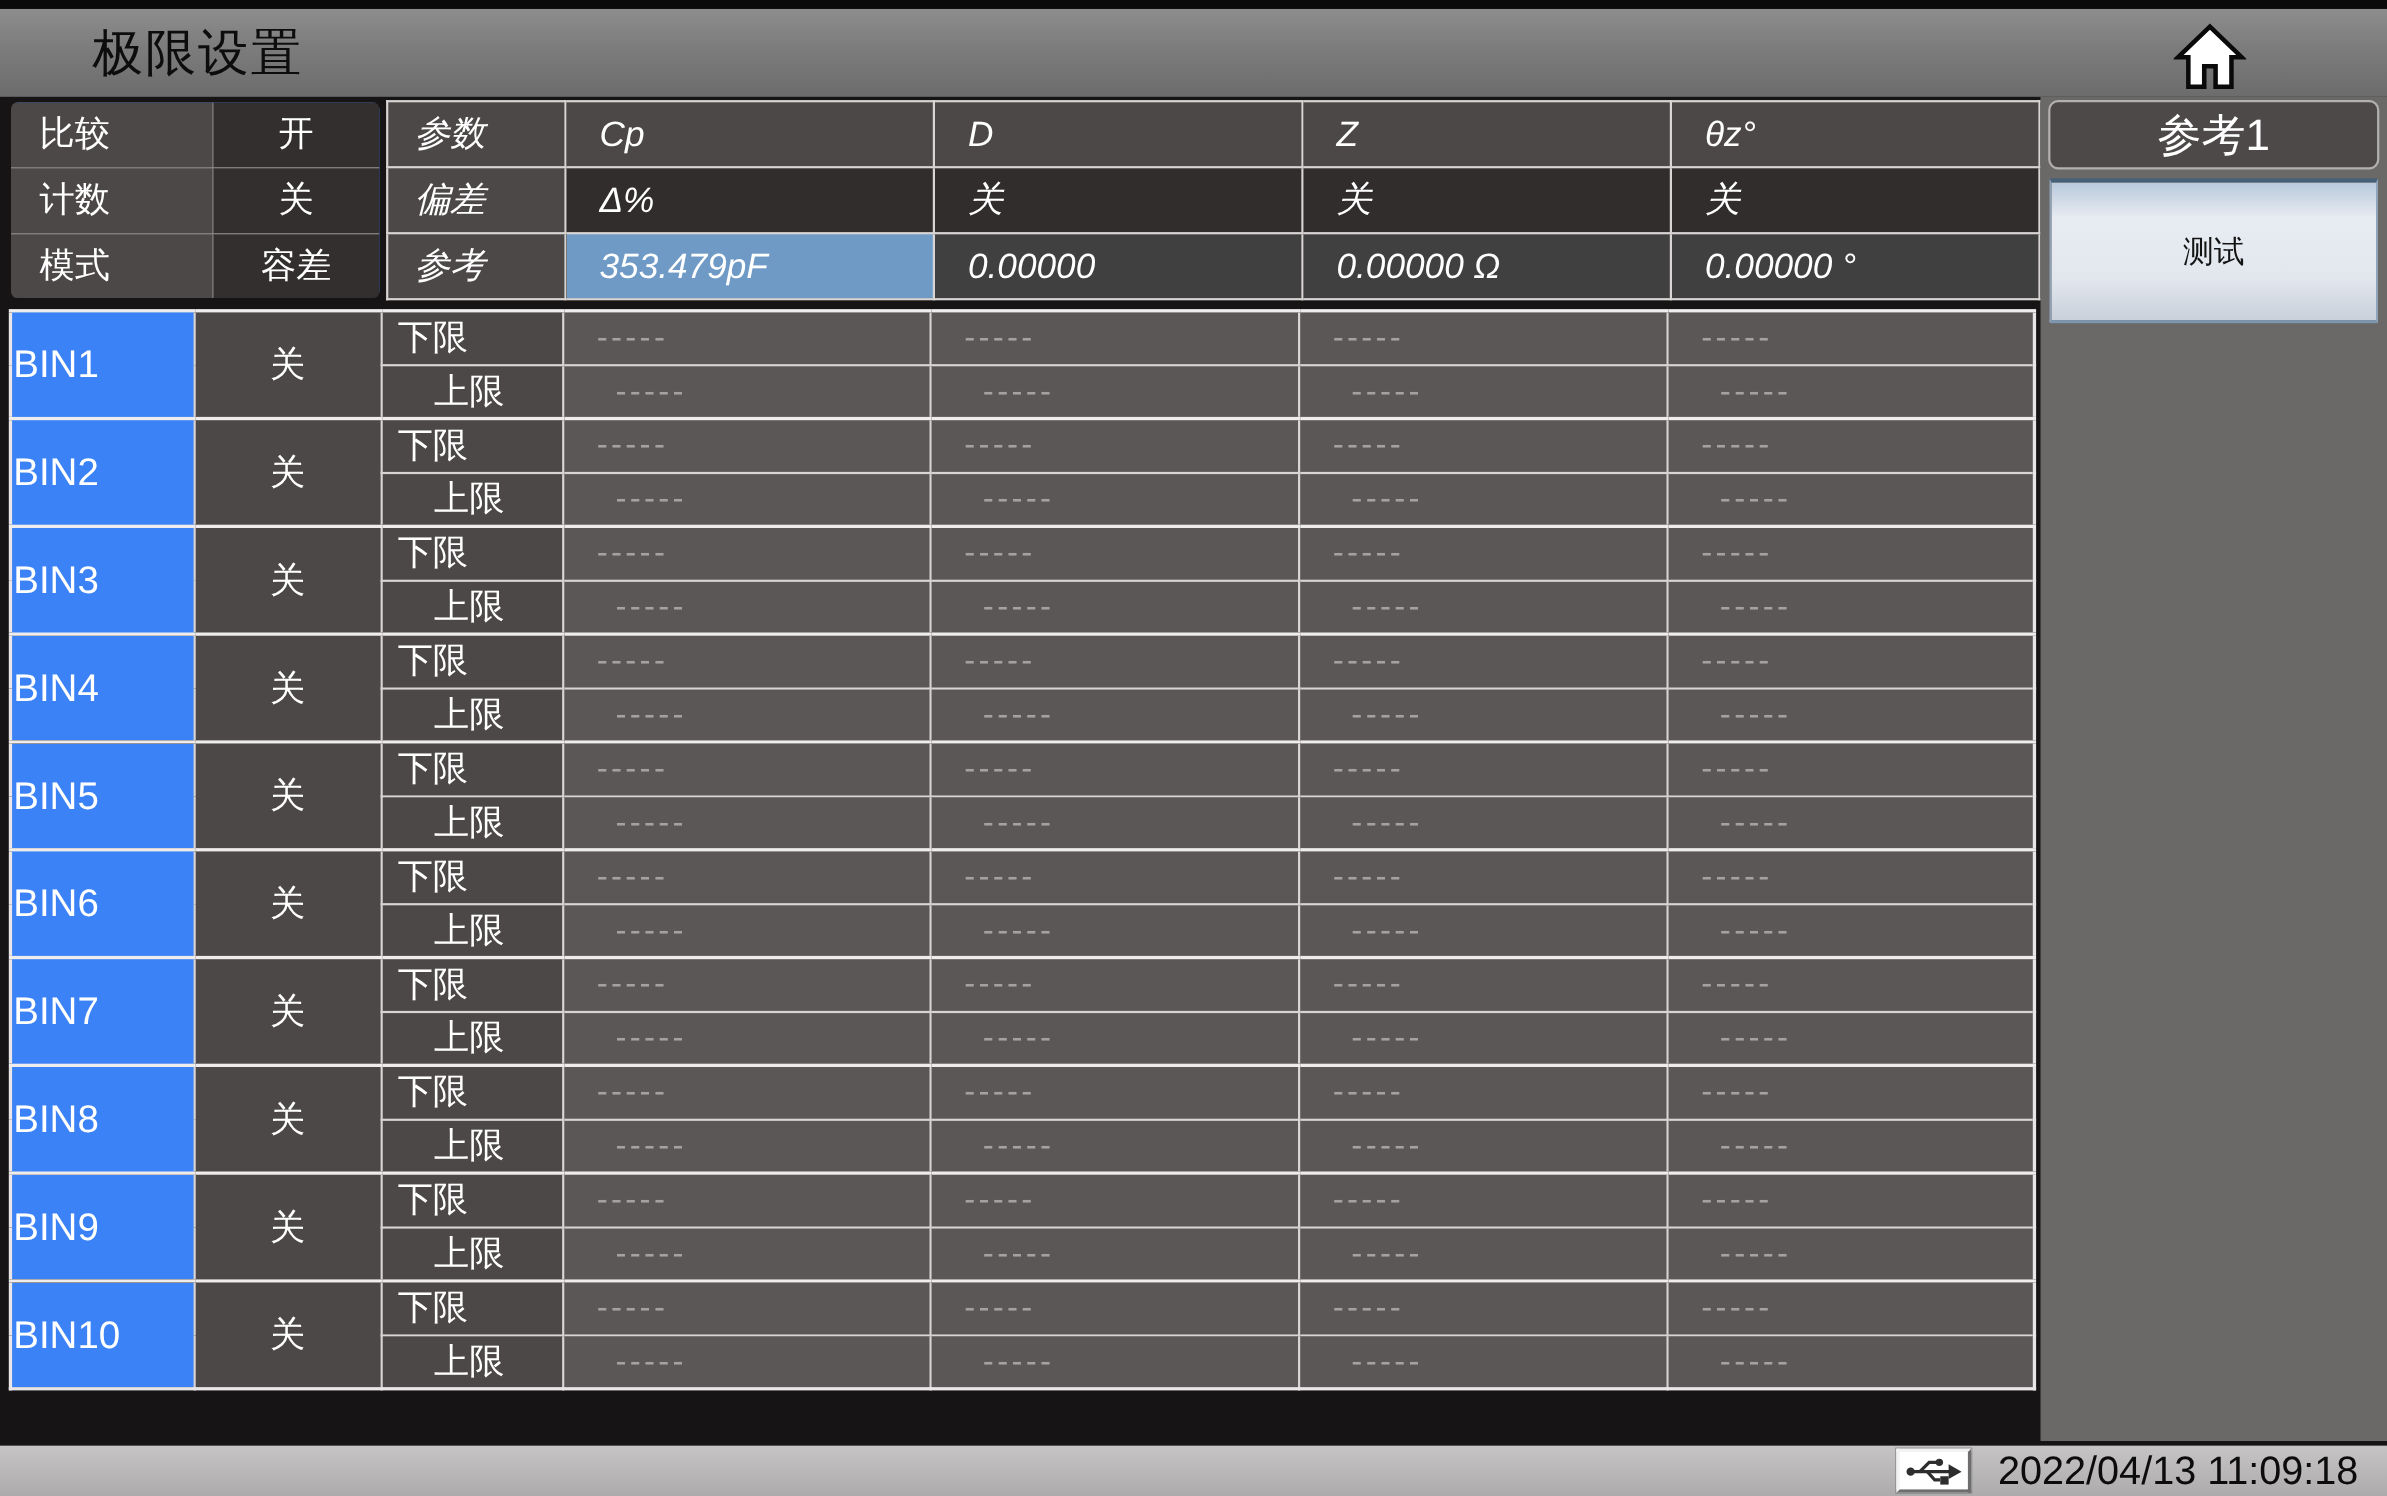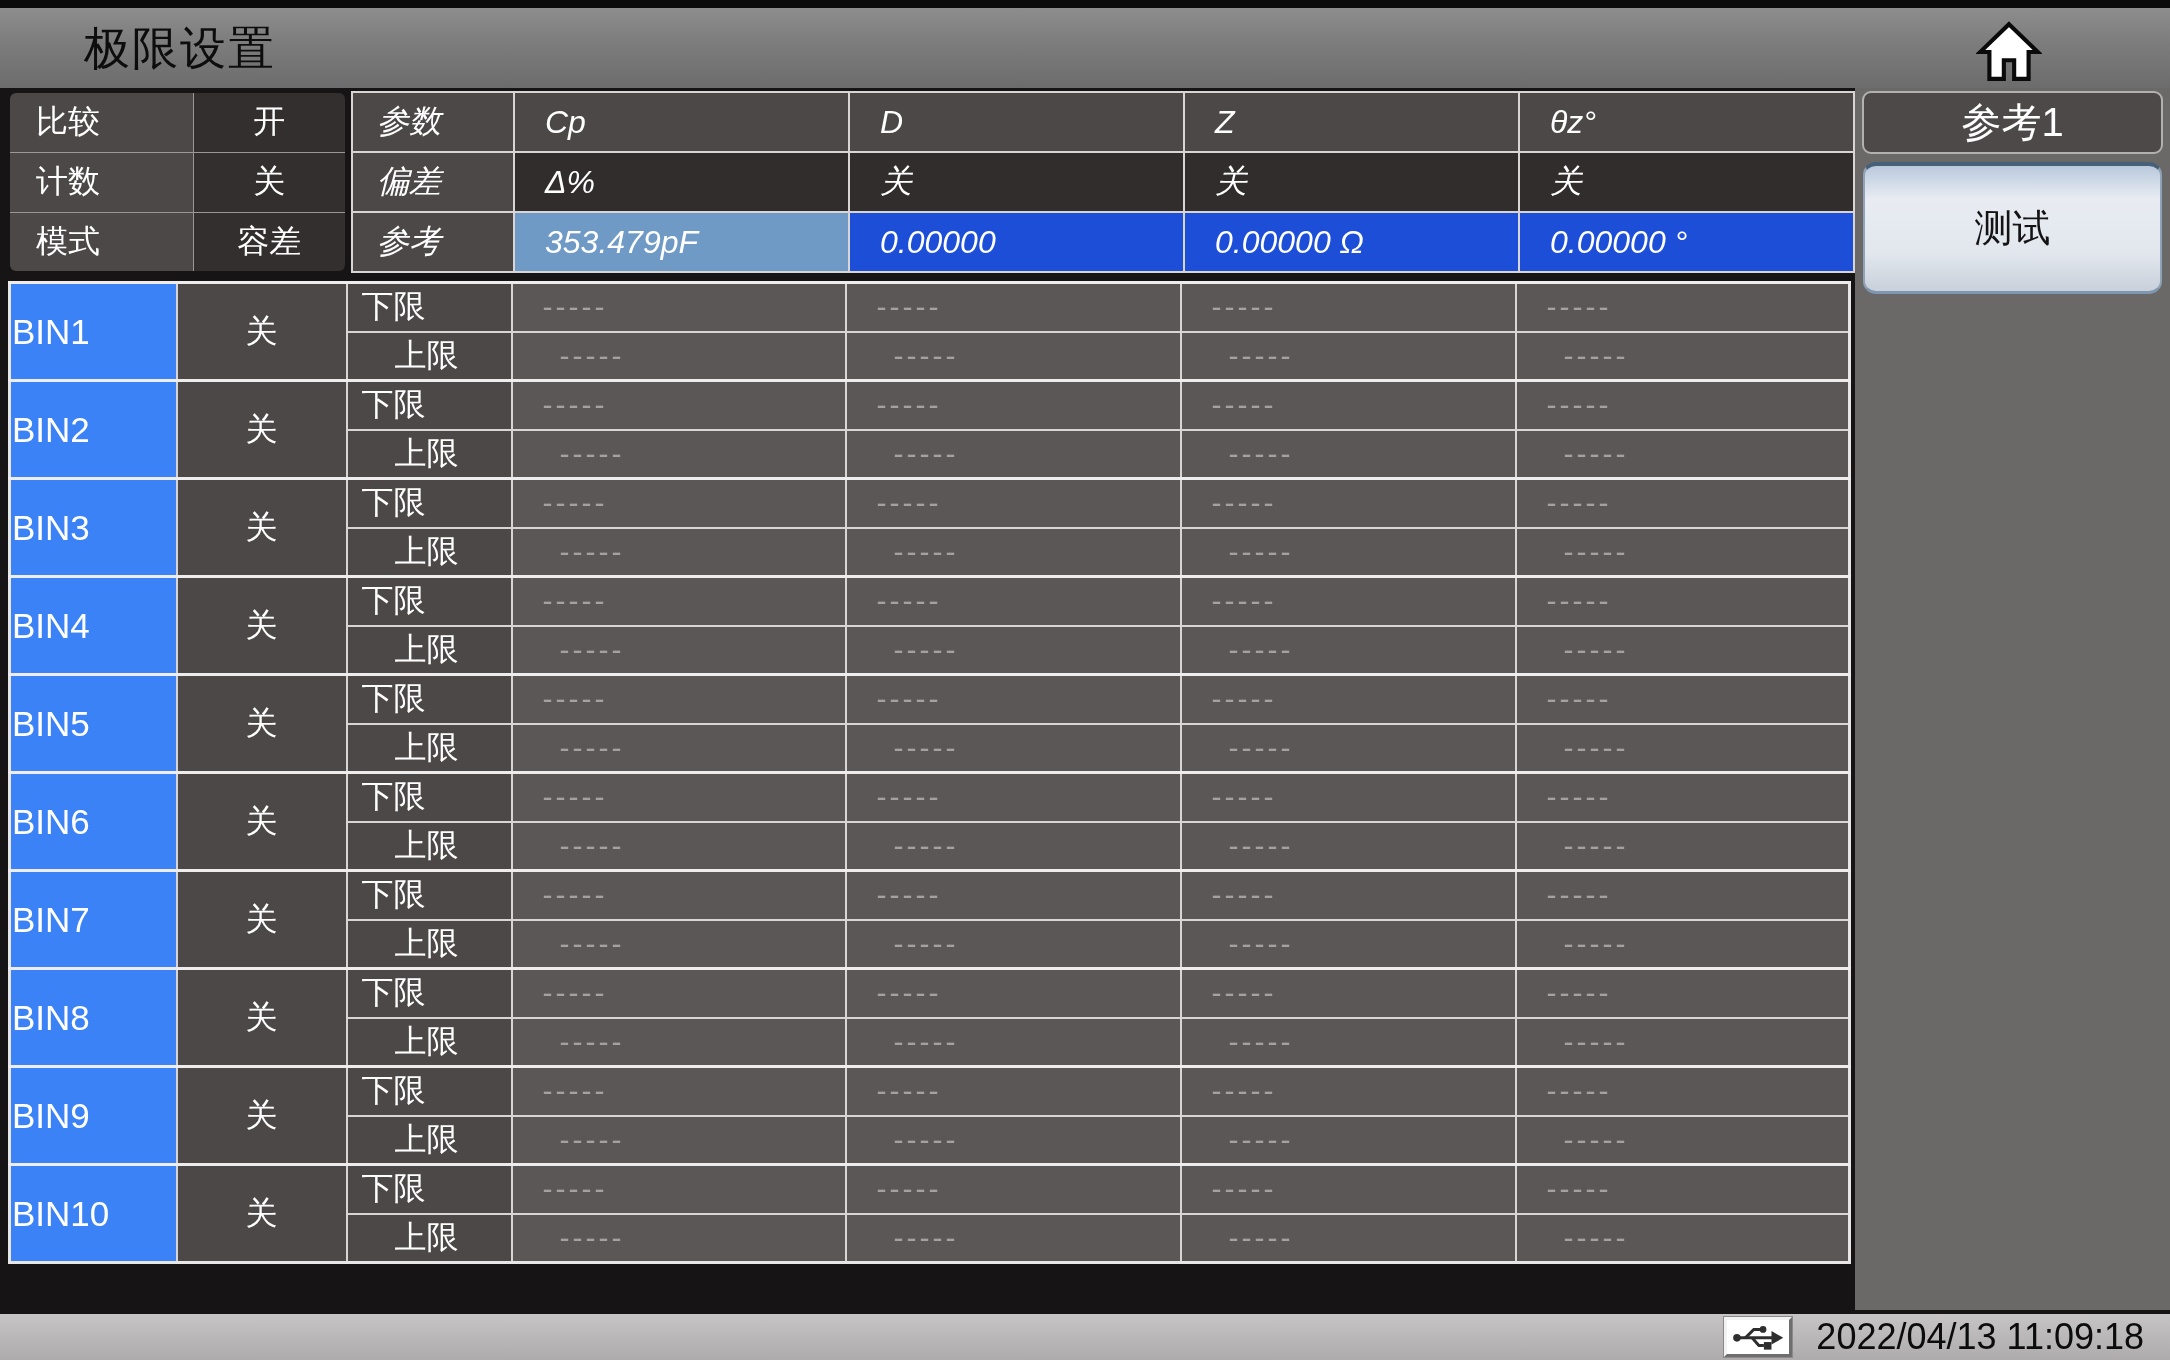--- a/index.html
+++ b/index.html
@@ -26,41 +26,41 @@
   .mini td{height:60px;border:1px solid #9b9797;}
   .mini .lbl{width:184px;background:#4d4848;padding-left:26px;}
   .mini .val{width:153px;background:#332f2f;text-align:center;}
 
   
   .headtbl{width:1502px;border:2px solid #e8e6e6;}
   .headtbl td{height:60px;border:2px solid #d9d5d5;font-style:italic;}
   .headtbl .lbl{background:#4d4848;padding-left:24px;}
   .headtbl .p-head{background:#4d4848;padding-left:30px;}
   .headtbl .p-dev{background:#312d2d;padding-left:30px;}
-  .headtbl .p-ref{background:#1d4ed8;padding-left:30px;}
+  .headtbl .p-ref{background:#404040;padding-left:30px;}
   .headtbl .p-ref.hl{background:#6f9ac6;}
 
   
   .bins{width:1840px;margin-top:8px;border:3px solid #e8e6e6;}
   .bins td{height:49px;border:2px solid #d9d5d5;}
   .bins tr.gs td{border-top:3px solid #eeecec;}
   .bins tr.ss td{border-top:2px solid #c9c5c5;padding-left:47px;}
   .bins .c-name{background:#3b82f6;text-align:left;font-size:35px;}
   .bins .c-state{background:#4d4848;text-align:center;}
   .bins .c-lim{background:#4d4848;padding-left:14px;}
   .bins .c-val{background:#5b5757;color:#a5a1a1;padding-left:30px;font-size:30px;letter-spacing:3px;}
 
   
   .rightpanel{width:315px;background:#6b6868;display:flex;flex-direction:column;align-items:center;padding-top:3px;}
   .refbtn{width:301px;height:63px;background:#4d4949;border:2px solid #b2b0b0;border-radius:9px;
     color:#fff;font-size:40px;display:flex;align-items:center;justify-content:center;cursor:pointer;}
-  .testbtn{width:299px;height:132px;margin-top:8px;border-radius:13px;
+  .testbtn{width:299px;height:132px;margin-top:8px;border-radius:2px;
     border:2px solid #8fa3b8;border-top:4px solid #46607a;border-bottom:3px solid #7e96b0;
     background:linear-gradient(180deg,#b9c9dc 0%,#e8ecf2 26%,#e2e7ee 70%,#c9d0da 100%);
-    color:#141414;font-size:38px;display:flex;align-items:center;justify-content:center;cursor:pointer;}
+    color:#141414;font-size:28px;display:flex;align-items:center;justify-content:center;cursor:pointer;}
 
   
   .statusbar{height:50px;background:linear-gradient(180deg,#c6c4c4,#adabab);
     border-top:4px solid #161414;display:flex;align-items:center;}
   .usbbox{margin-left:auto;width:68px;height:40px;background:#fff;
     border:3px solid;border-color:#f2f2f2 #6e6e6e #6e6e6e #f2f2f2;
     box-shadow:0 0 0 1px #8a8a8a;display:flex;align-items:center;justify-content:center;}
   .clock{color:#0c0c0c;font-size:36px;margin:0 26px 0 24px;}
 </style>
 </head>

